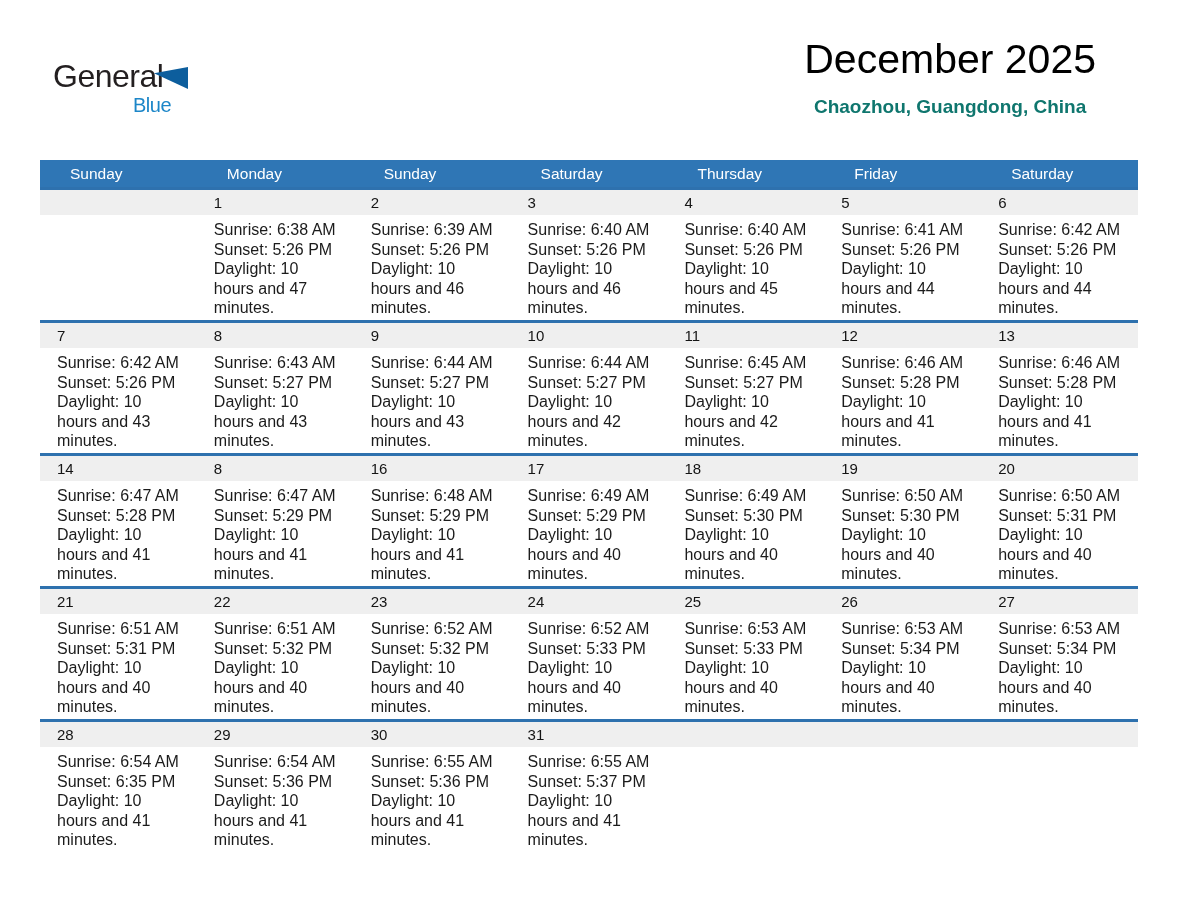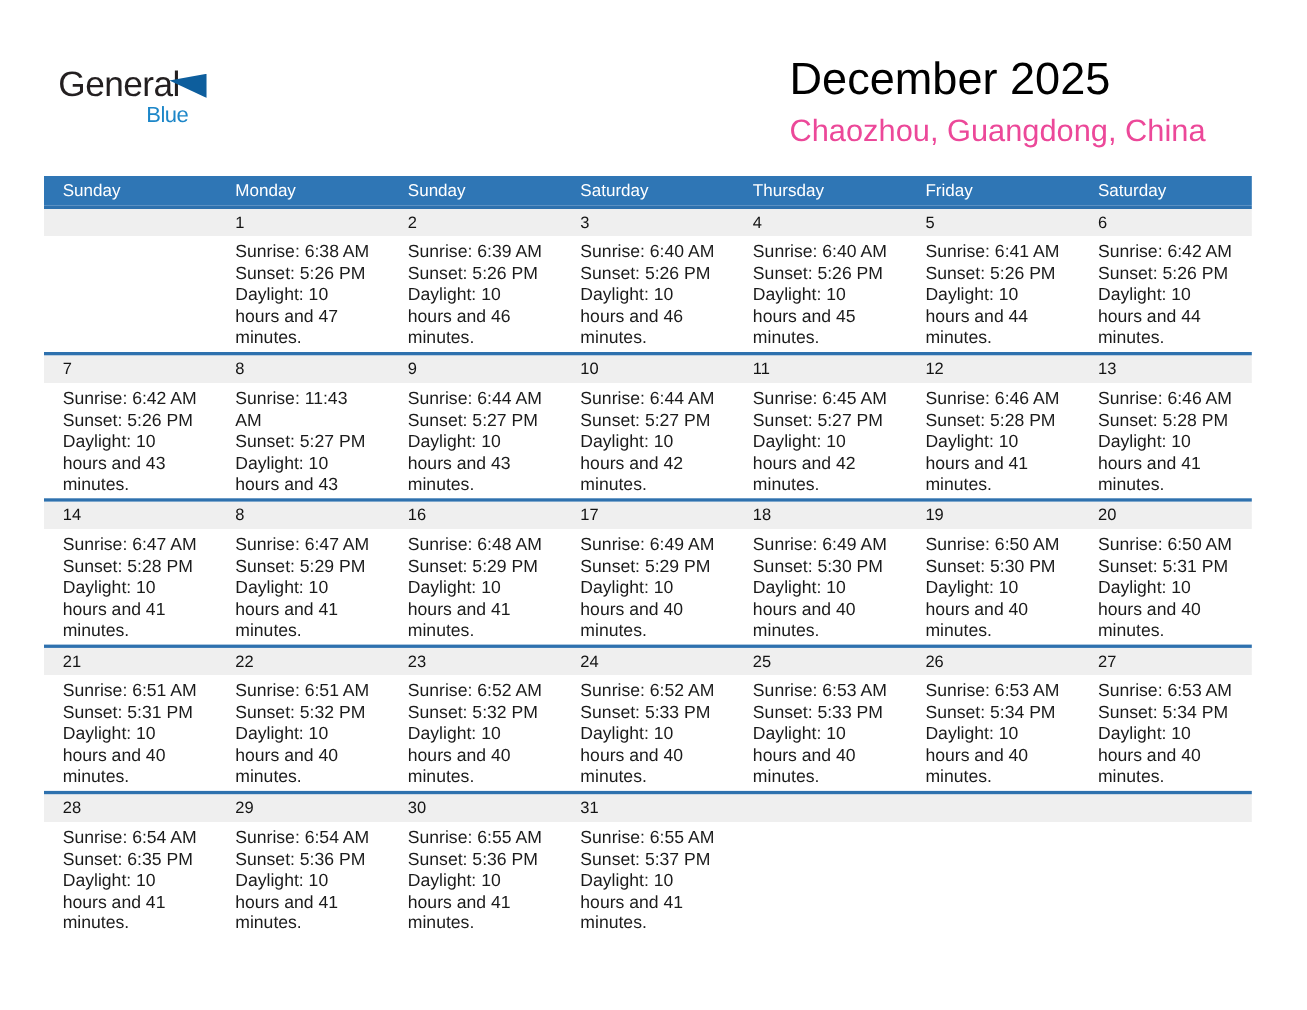--- a/index.html
+++ b/index.html
@@ -19,29 +19,29 @@
   
   .logo{position:absolute;left:53px;top:60px;width:160px;height:62px;}
   .logo-general{position:absolute;left:0;top:0;font-size:32px;line-height:32px;
     color:var(--logo-dark);letter-spacing:-0.5px;}
   .logo-triangle{position:absolute;left:101px;top:7px;width:34px;height:22px;
     background:var(--logo-tri);clip-path:polygon(0 28%,100% 0,100% 100%);}
   .logo-blue{position:absolute;left:80px;top:29px;font-size:20px;line-height:32px;
     color:var(--logo-blue);letter-spacing:-0.5px;}
 
   
-  .title-block{position:absolute;top:48px;right:60px;text-align:left;}
+  .title-block{position:absolute;top:36px;right:60px;text-align:center;}
   .title-block h1{margin:0;font-size:41px;line-height:47px;font-weight:400;color:#000;}
-  .title-block h2{margin:10px 0 0;font-size:28px;line-height:28px;font-weight:400;color:#ec4899;}
+  .title-block h2{margin:10px 0 0;font-size:19px;line-height:28px;font-weight:700;color:#0f766e;}
 
   
   .calendar{position:absolute;left:40px;top:160px;width:1098px;}
   .dow-row{display:grid;grid-template-columns:repeat(7,1fr);height:27px;
     background:var(--accent);}
-  .dow-cell{color:#fff;font-size:15.5px;line-height:27px;padding-left:17px;
+  .dow-cell{color:#fff;font-size:15.5px;line-height:27px;padding-left:30px;
     overflow:hidden;white-space:nowrap;}
   .week-row{display:grid;grid-template-columns:repeat(7,1fr);height:133px;
     border-top:3px solid var(--row-border);
     background:linear-gradient(var(--band) 0, var(--band) 25px, #ffffff 25px);}
   .day-cell{padding-left:17px;overflow:hidden;}
   .day-number{height:25px;display:flex;align-items:center;font-size:15px;color:#141414;}
   .day-info{margin-top:5px;font-size:16px;line-height:19.5px;color:var(--text);
     max-width:124px;}
 </style>
 </head>
@@ -127,21 +127,21 @@
             <div class="day-number">7</div>
             <div class="day-info">
               <div>Sunrise: 6:42 AM</div>
               <div>Sunset: 5:26 PM</div>
               <div>Daylight: 10 hours and 43 minutes.</div>
             </div>
           </div>
           <div class="day-cell">
             <div class="day-number">8</div>
             <div class="day-info">
-              <div>Sunrise: 11:43 AM</div>
+              <div>Sunrise: 6:43 AM</div>
               <div>Sunset: 5:27 PM</div>
               <div>Daylight: 10 hours and 43 minutes.</div>
             </div>
           </div>
           <div class="day-cell">
             <div class="day-number">9</div>
             <div class="day-info">
               <div>Sunrise: 6:44 AM</div>
               <div>Sunset: 5:27 PM</div>
               <div>Daylight: 10 hours and 43 minutes.</div>

